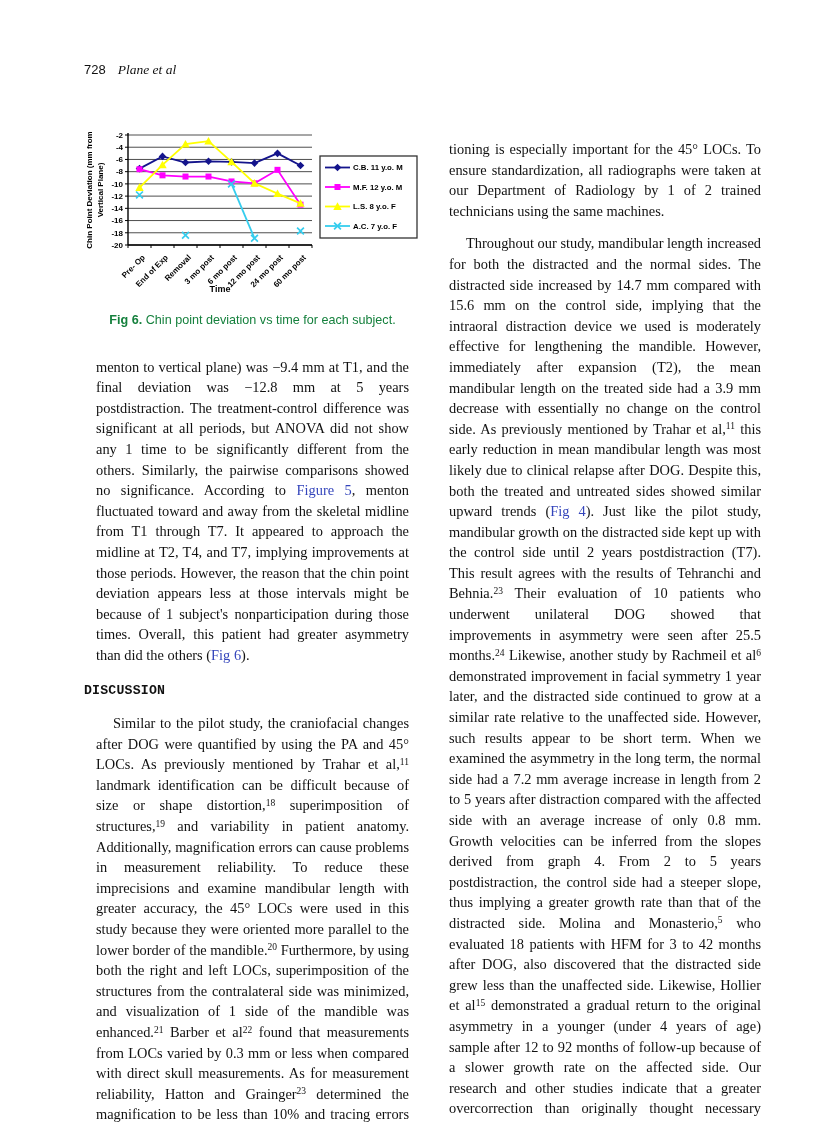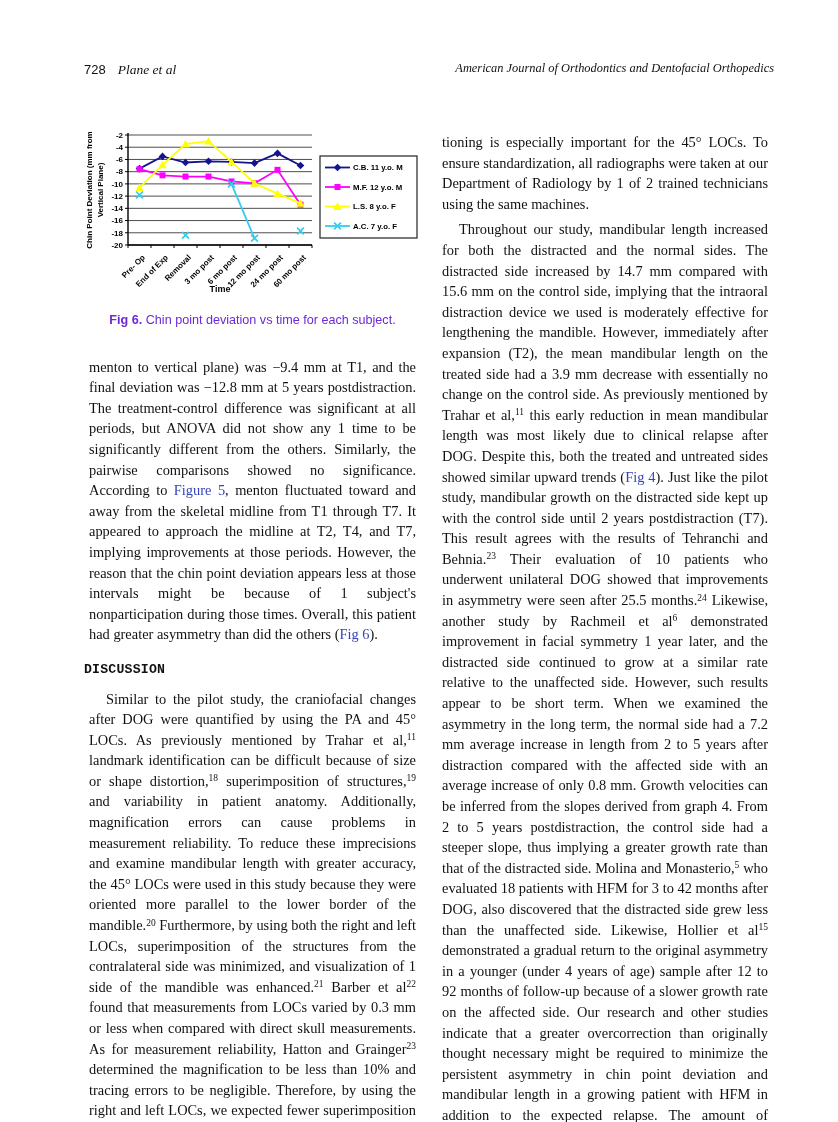--- a/index.html
+++ b/index.html
@@ -7,46 +7,45 @@
        font-family:"Liberation Serif",serif;color:#111;}
   .header{position:absolute;top:60px;left:84px;width:690px;display:flex;
           justify-content:space-between;align-items:flex-start;}
   .pageno{font-family:"Liberation Sans",sans-serif;font-weight:normal;font-size:13px;}
   .authors{font-style:italic;font-size:13.5px;margin-left:8px;}
   .journal{ text-align:right;font-style:italic;font-size:12.4px;line-height:1.35;}
   .col{position:absolute;text-align:justify;font-size:14.4px;line-height:20.6px;}
   .col-left{left:84px;top:120px;width:337px;}
   .col-right{left:437px;top:127px;width:336px;}
   .figure{width:337px;}
-  .caption{font-family:"Liberation Sans",sans-serif;font-size:12.6px;color:#6d28d9;
+  .caption{font-family:"Liberation Sans",sans-serif;font-size:12.6px;color:#15803d;
            text-align:center;margin-top:10px;}
   .caption .cap-label{font-weight:bold;}
   p{margin:0;}
-  .para{margin:5px;}
+  .para{margin:12px;}
   .first-para{margin-top:26px;}
   .indent{text-indent:17px;}
   .heading{font-family:Liberation Mono, monospace;font-weight:bold;font-size:13.2px;
            letter-spacing:.2px;margin:15px 0 8px 0;text-align:left;}
   .sup{font-size:9.5px;line-height:0;position:relative;top:-4.5px;}
   .cite-link{cursor:pointer;}
   svg{display:block;}
   .ct{font-family:"Liberation Sans",sans-serif;font-weight:bold;font-size:8px;fill:#000;}
   .ct2{font-family:"Liberation Sans",sans-serif;font-weight:bold;font-size:9px;fill:#000;}
   .cl{font-family:"Liberation Sans",sans-serif;font-weight:bold;font-size:7.8px;fill:#000;}
 </style>
 </head>
 <body>
 
 <div class="header">
   <div>
     <span class="pageno">728</span>
     <span class="authors">Plane et al</span>
   </div>
   <div class="journal">
-    <div>American Journal of Orthodontics and Dentofacial Orthopedics</div>
   </div>
 </div>
 
 <div class="col col-left">
   <div class="figure">
     <svg width="337" height="180" viewBox="0 0 337 180" xmlns="http://www.w3.org/2000/svg">
         <g>
           <line x1="44" y1="15" x2="228" y2="15" stroke="#3a3a3a" stroke-width="0.9"></line>
           <line x1="44" y1="27.22222222222222" x2="228" y2="27.22222222222222" stroke="#3a3a3a" stroke-width="0.9"></line>
           <line x1="44" y1="39.44444444444444" x2="228" y2="39.44444444444444" stroke="#3a3a3a" stroke-width="0.9"></line>

